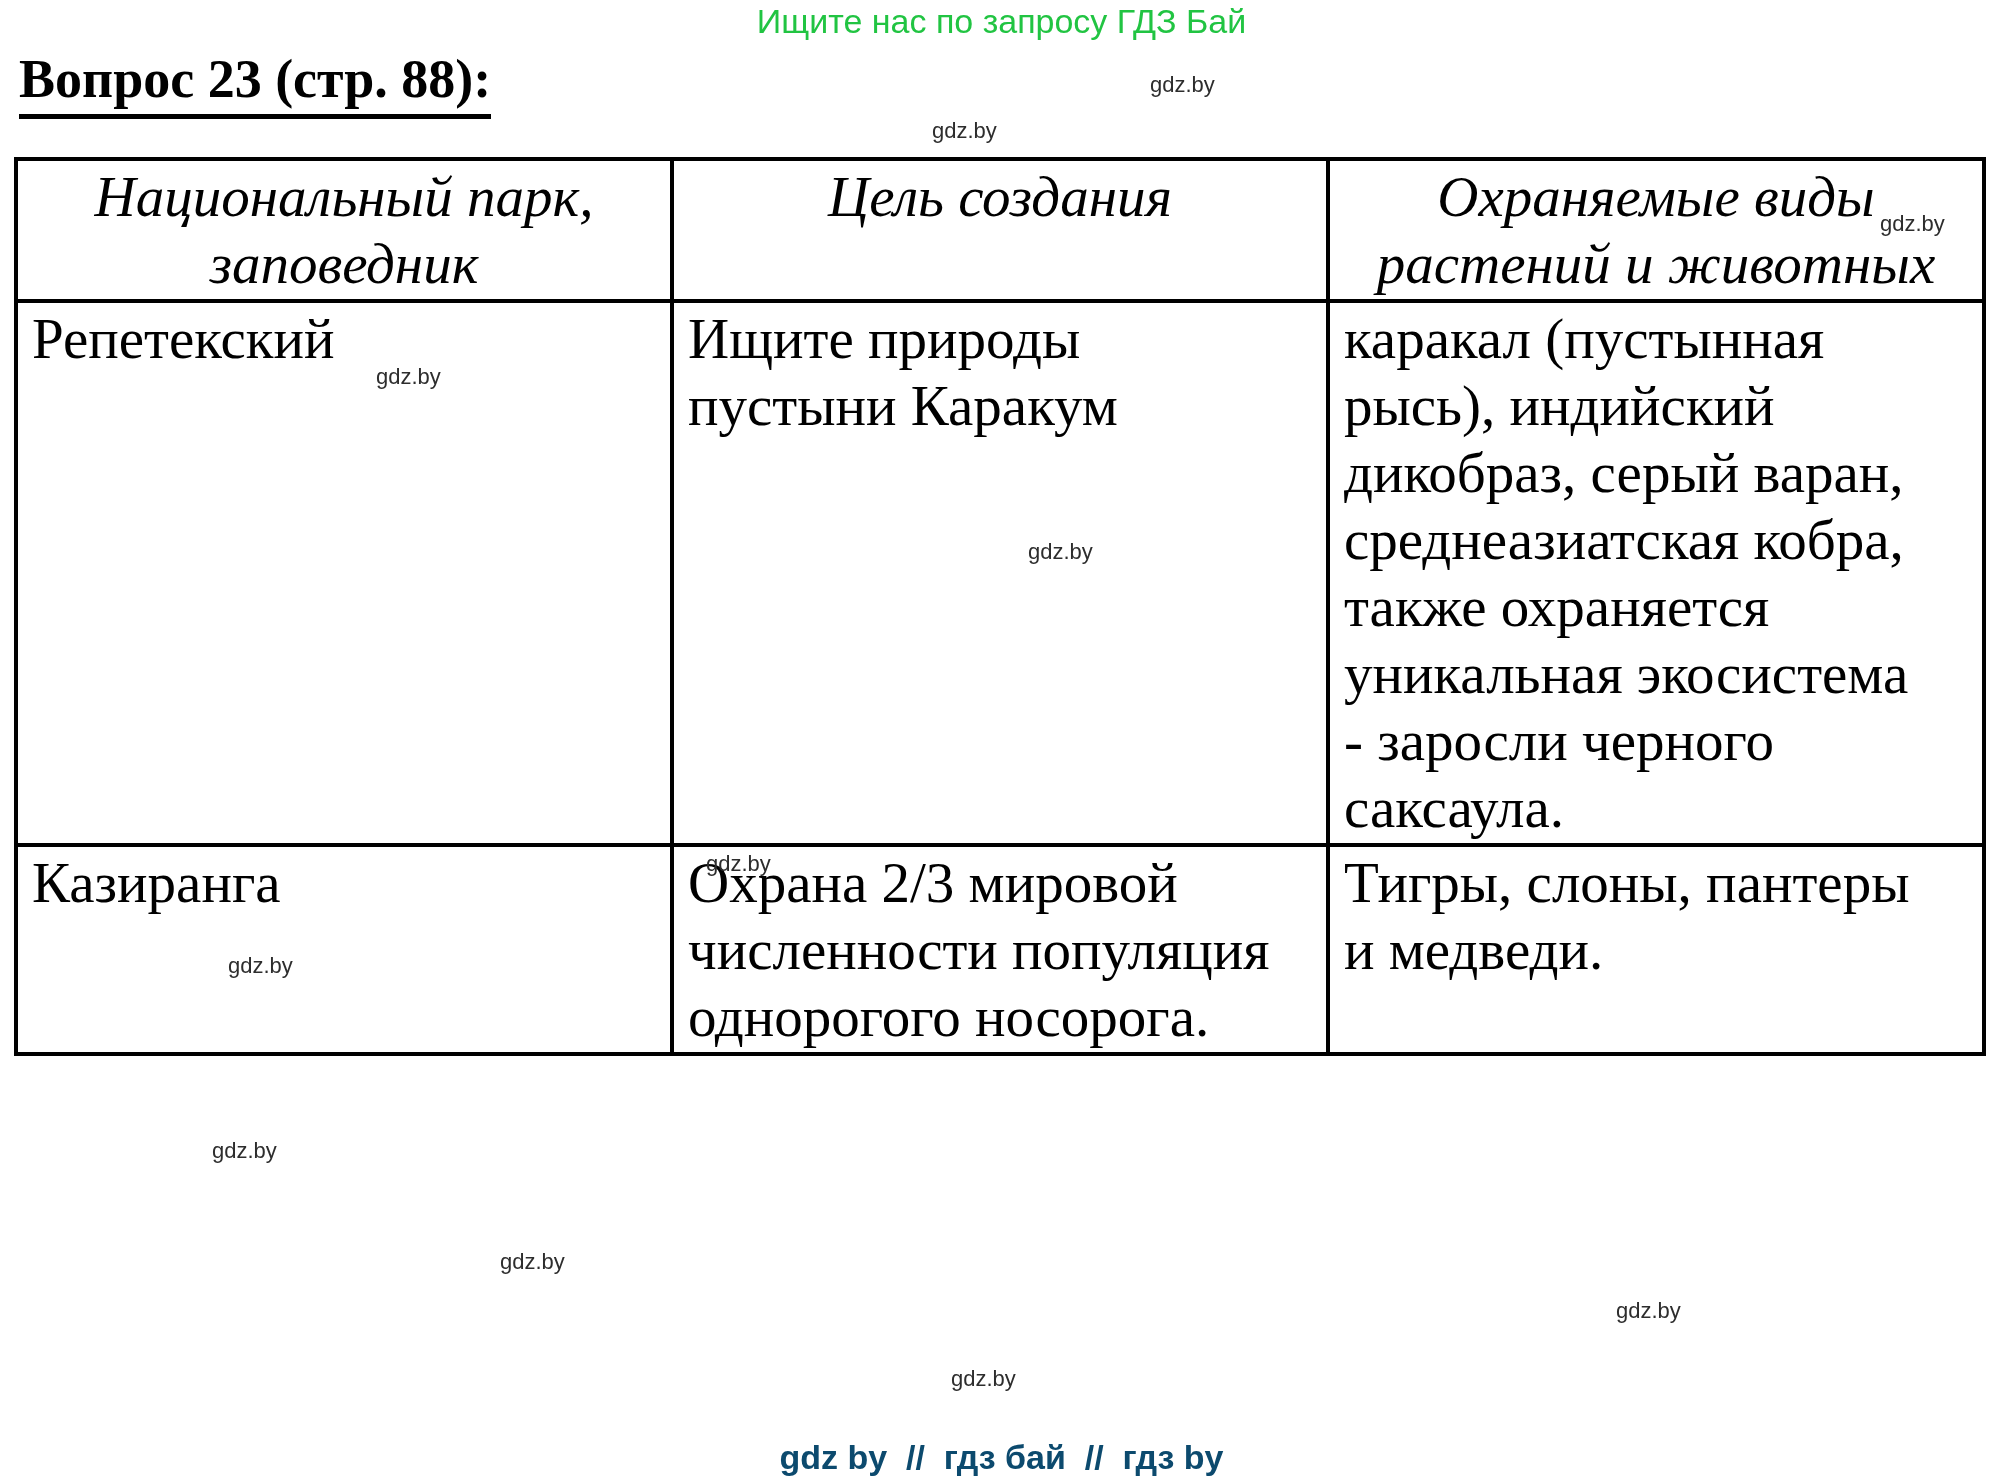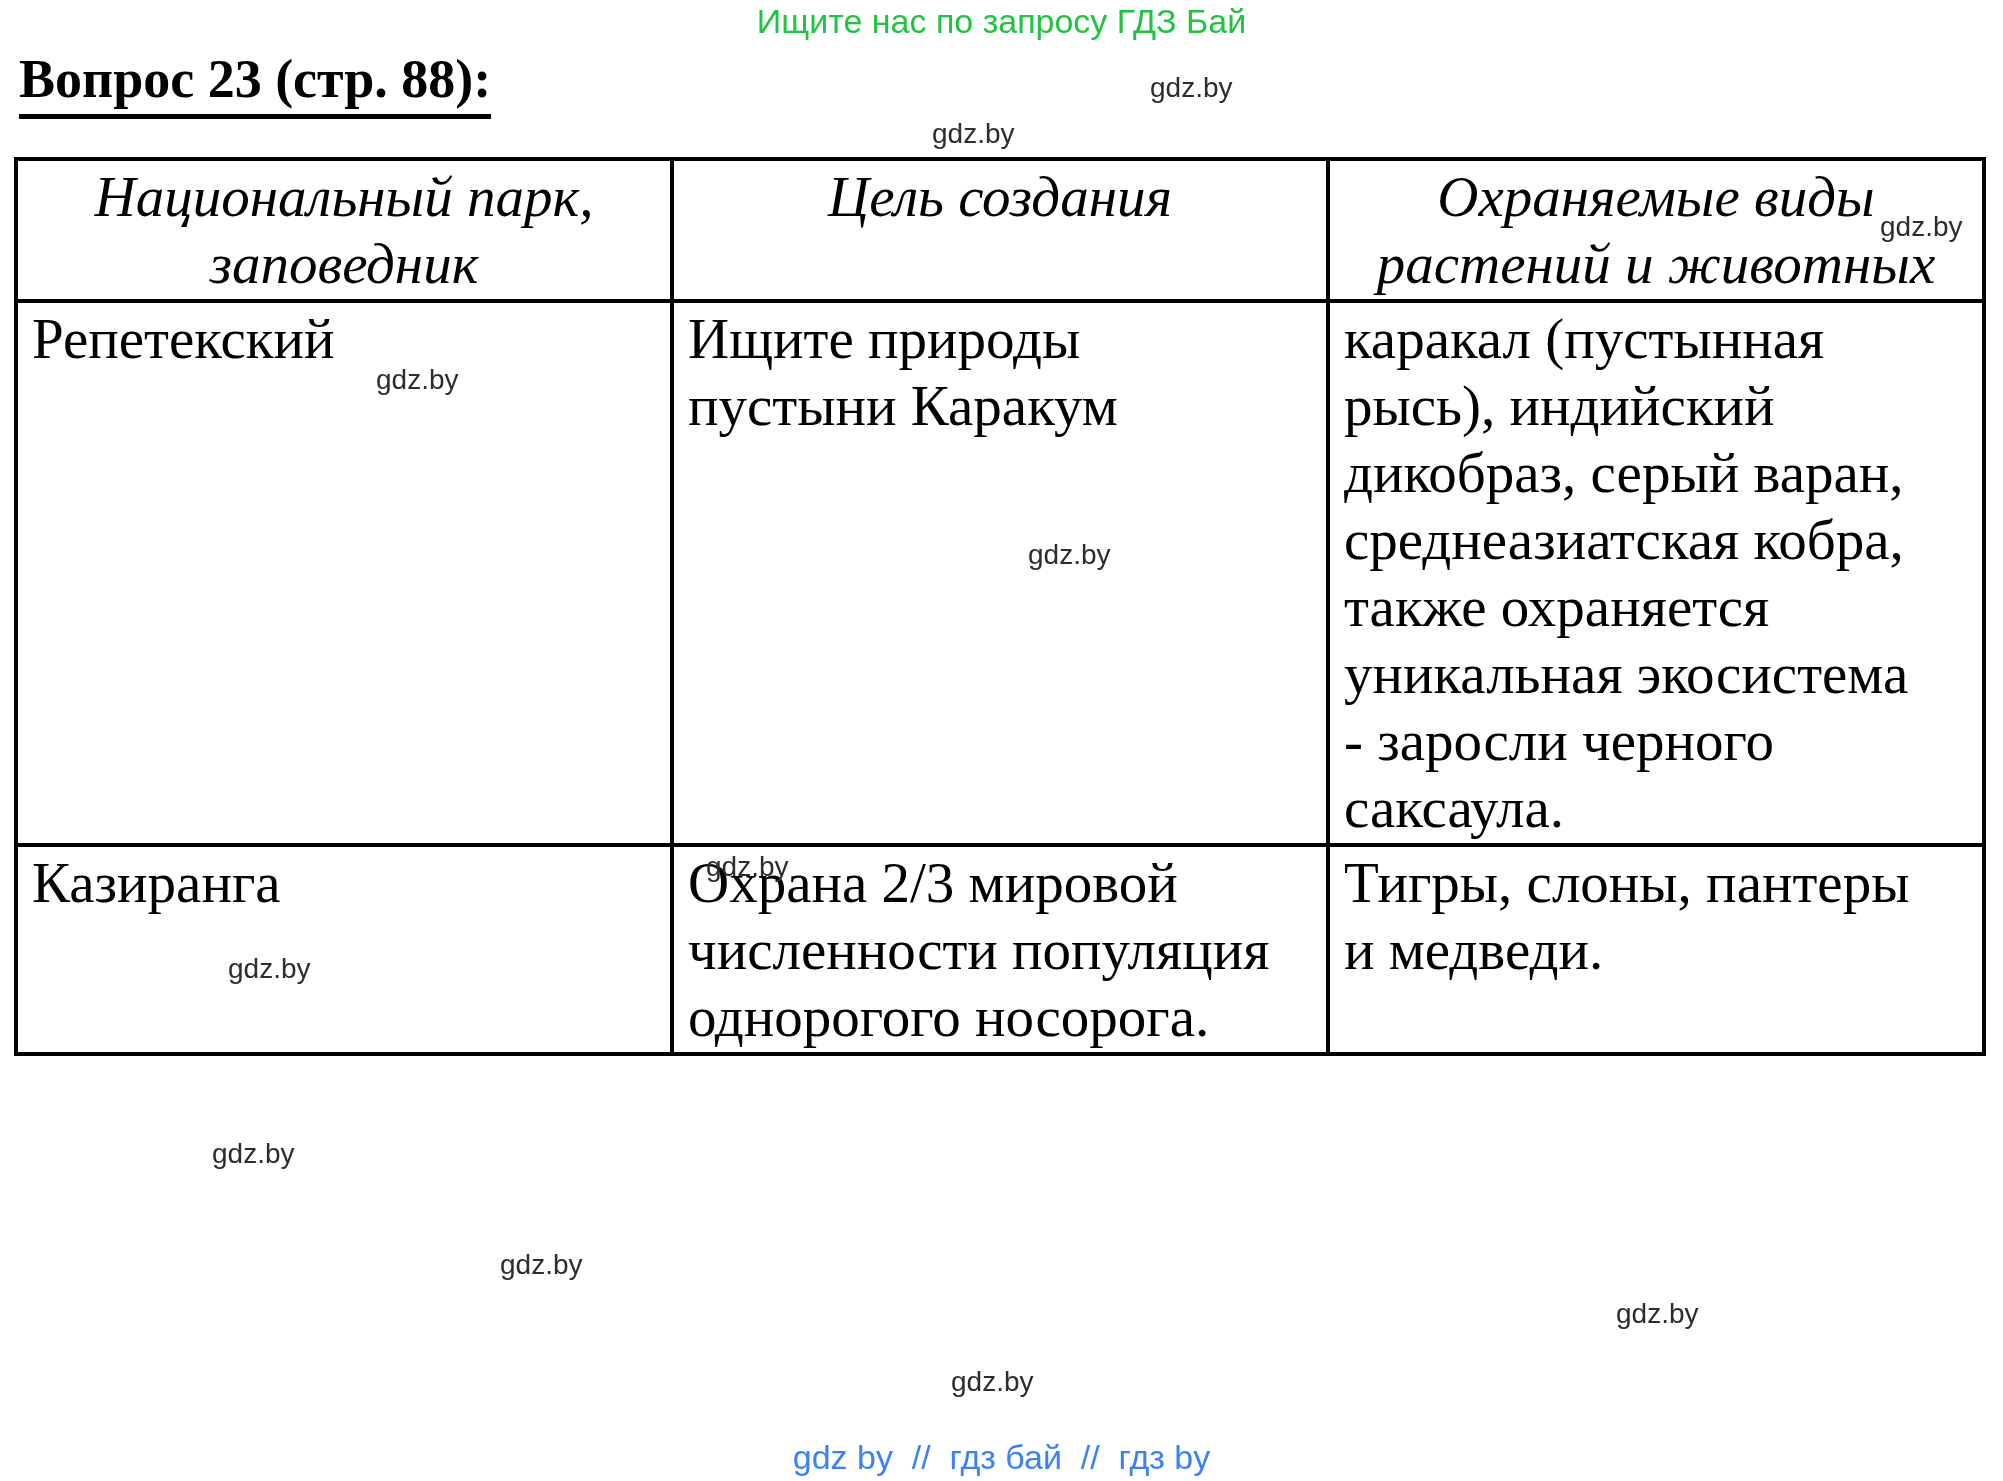--- a/index.html
+++ b/index.html
@@ -57,43 +57,44 @@
     font-weight:normal;
     text-align:center;
     height:129px;
   }
   tr.row-1 td { height:330px; }
   tr.row-2 td { height:529px; }
   tr.row-3 td { height:195px; }
   .wm {
     position:absolute;
     font-family:"Liberation Sans", sans-serif;
-    font-size:28px;
+    font-size:22px;
     color:#2d2d2d;
     white-space:nowrap;
   }
   .wm-a { left:1150px; top:72px; }
   .wm-b { left:932px;  top:118px; }
   .wm-c { left:1880px; top:211px; }
   .wm-d { left:376px;  top:364px; }
   .wm-e { left:1028px; top:539px; }
   .wm-f { left:706px;  top:851px; }
   .wm-g { left:228px;  top:953px; }
   .wm-h { left:212px;  top:1138px; }
   .wm-i { left:500px;  top:1249px; }
   .wm-j { left:1616px; top:1298px; }
   .wm-k { left:951px;  top:1366px; }
   .footer {
     position:absolute;
     top:1438px; left:0; width:100%;
     text-align:center;
     font-family:"Liberation Sans", sans-serif;
     font-size:34px;
-    color:#3b82f6;
+    color:#0c4a6e;
     white-space:pre;
+    font-weight:bold;
   }
 </style>
 </head>
 <body>
 
 <div class="page">
 
   <div class="banner">Ищите нас по запросу ГДЗ Бай</div>
 
   <h1 class="heading"><span class="underline">Вопрос 23 (стр. 88):</span></h1>

